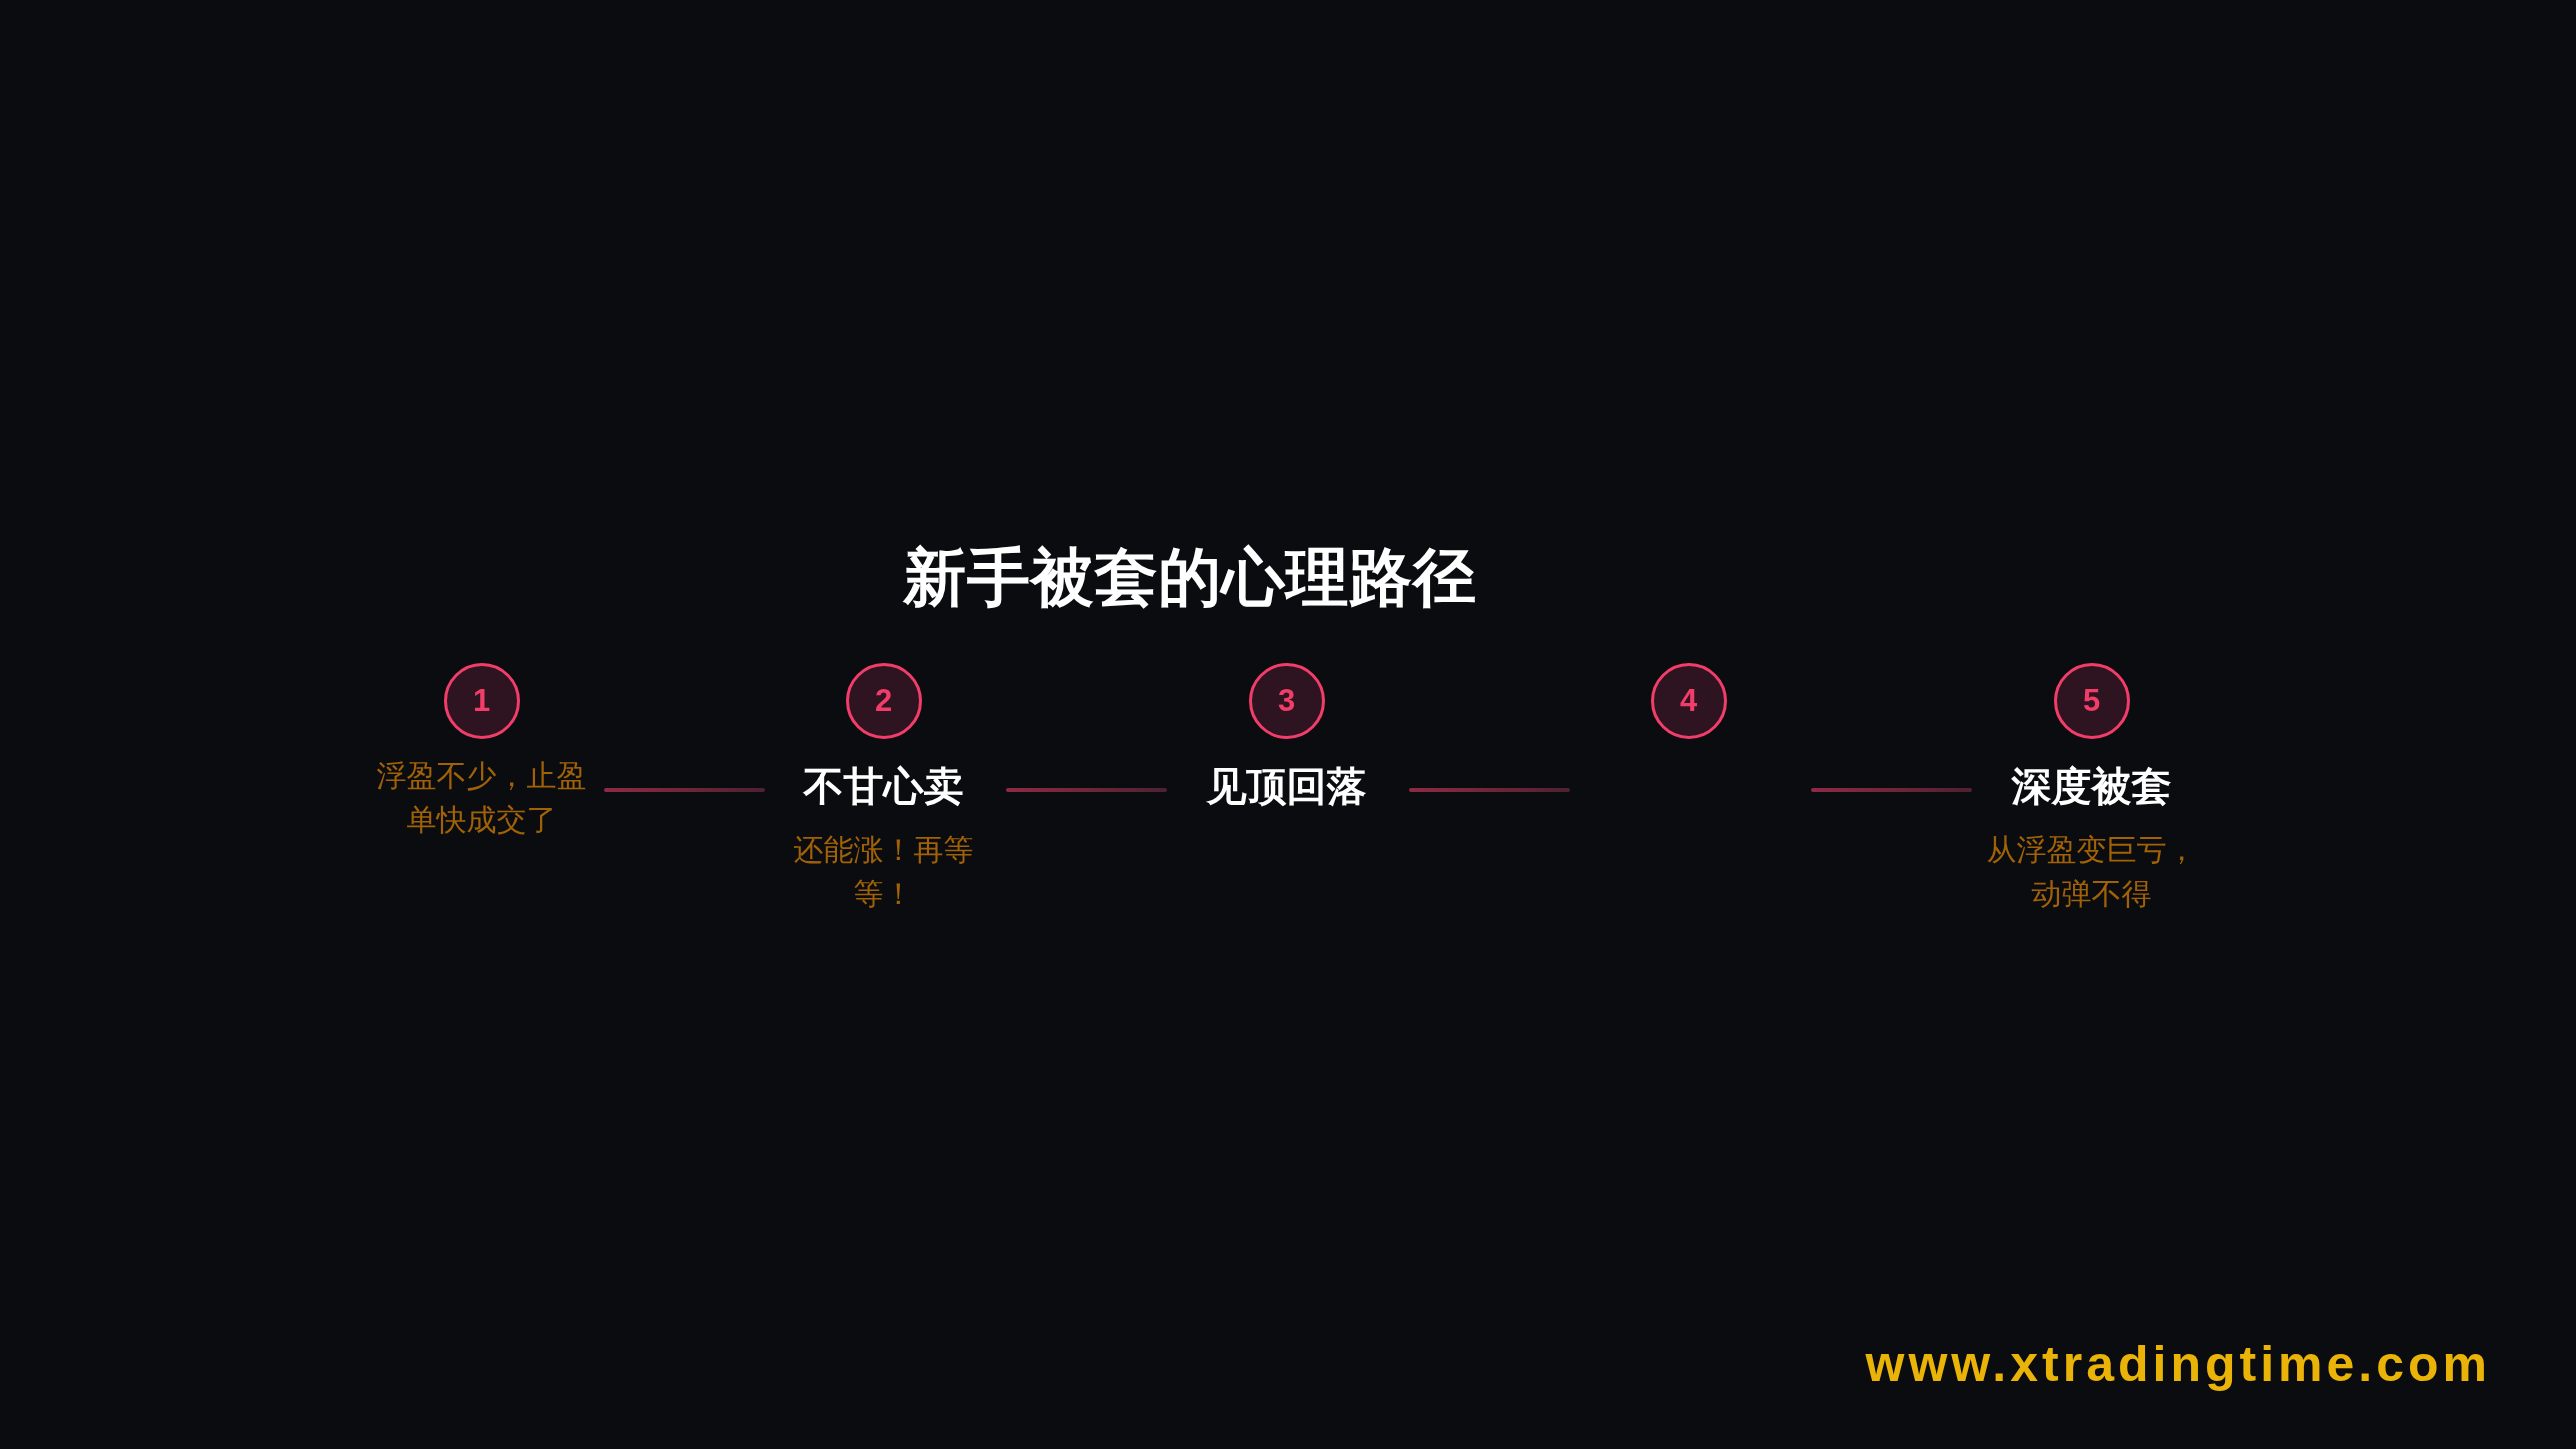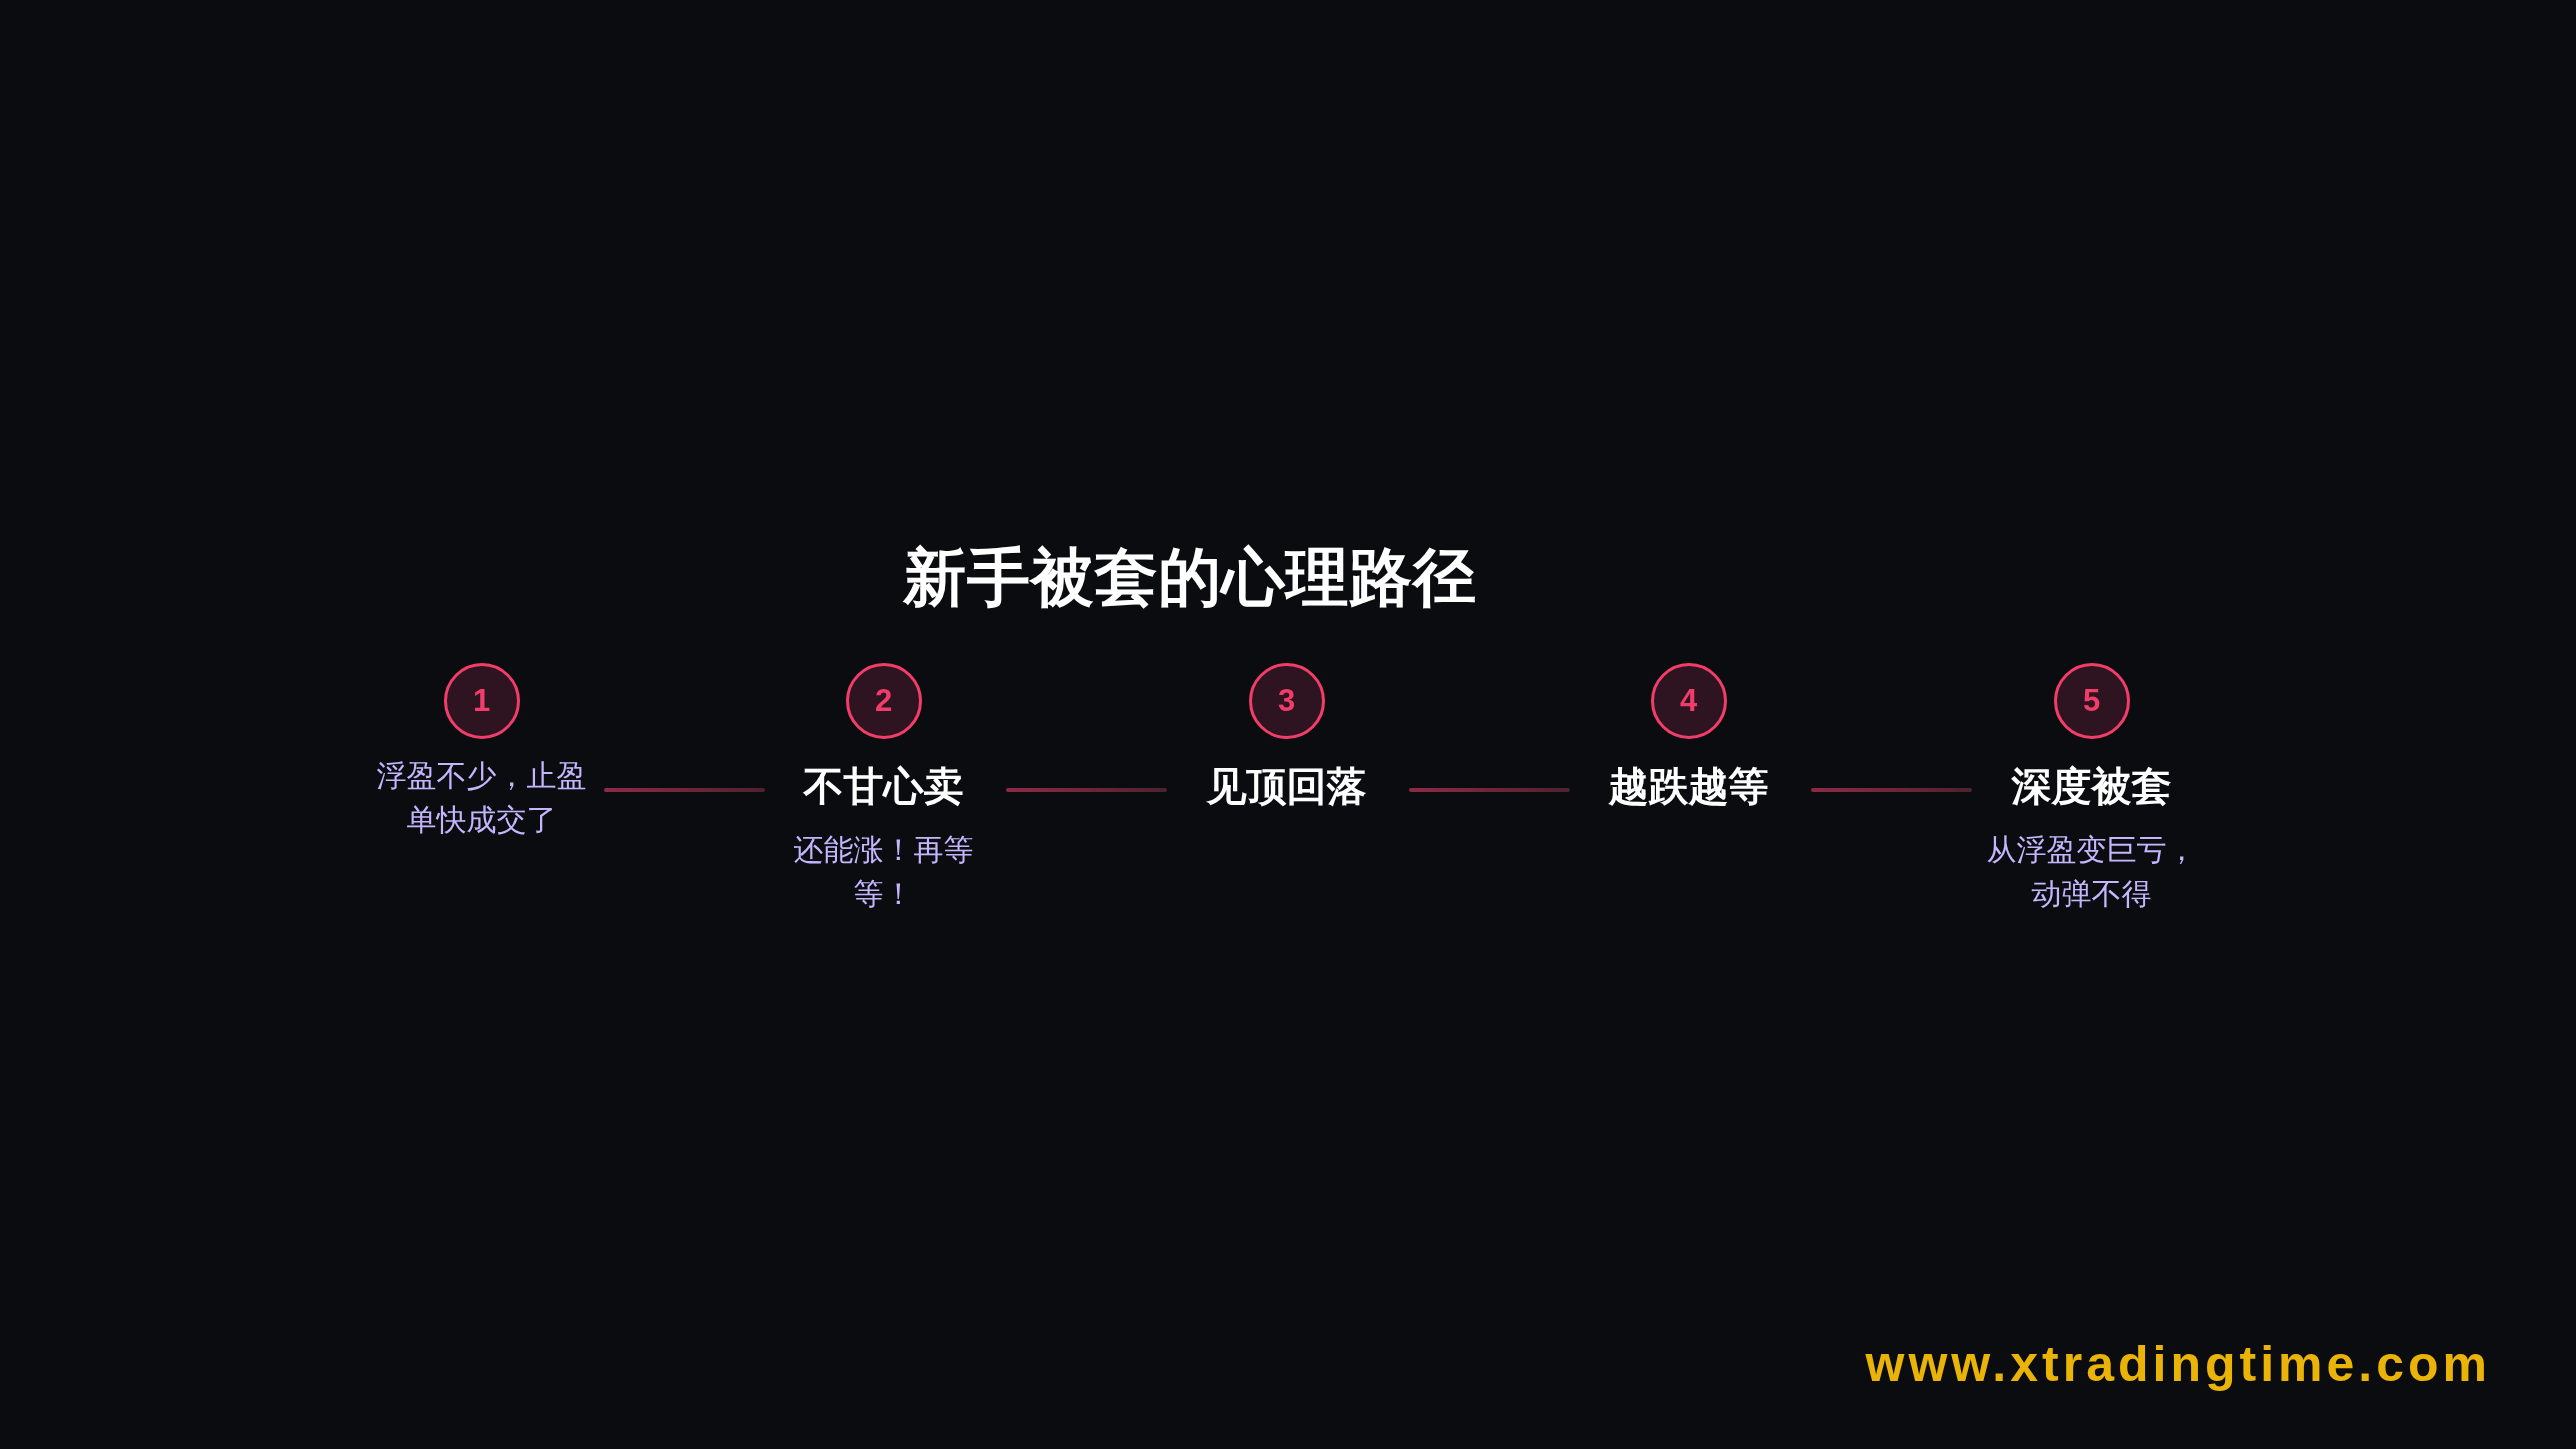--- a/index.html
+++ b/index.html
@@ -60,21 +60,21 @@
     margin-top: 20px;
     color: #ffffff;
     font-size: 40px;
     font-weight: 700;
     line-height: 54px;
     white-space: nowrap;
   }
   .step-desc {
     margin: 14.8px auto 0 auto;
     width: 235px;
-    color: #c4b5fd;
+    color: #a16207;
     font-size: 30px;
     line-height: 44px;
   }
   .connector {
     position: absolute;
     top: 788px;
     height: 4px;
     width: 161px;
     border-radius: 2px;
     background: linear-gradient(90deg, #8e2a47 0%, #6a2438 60%, #4d2230 100%);
@@ -112,21 +112,20 @@
   <div class="connector" style="left:1006px;"></div>
 
   <div class="step" style="left:1287px;">
     <div class="step-circle">3</div>
     <div class="step-title">见顶回落</div>
   </div>
   <div class="connector" style="left:1409px;"></div>
 
   <div class="step" style="left:1689px;">
     <div class="step-circle">4</div>
-    <div class="step-title">越跌越等</div>
   </div>
   <div class="connector" style="left:1811px;"></div>
 
   <div class="step" style="left:2092px;">
     <div class="step-circle">5</div>
     <div class="step-title">深度被套</div>
     <div class="step-desc">从浮盈变巨亏，动弹不得</div>
   </div>
 
 </div>

